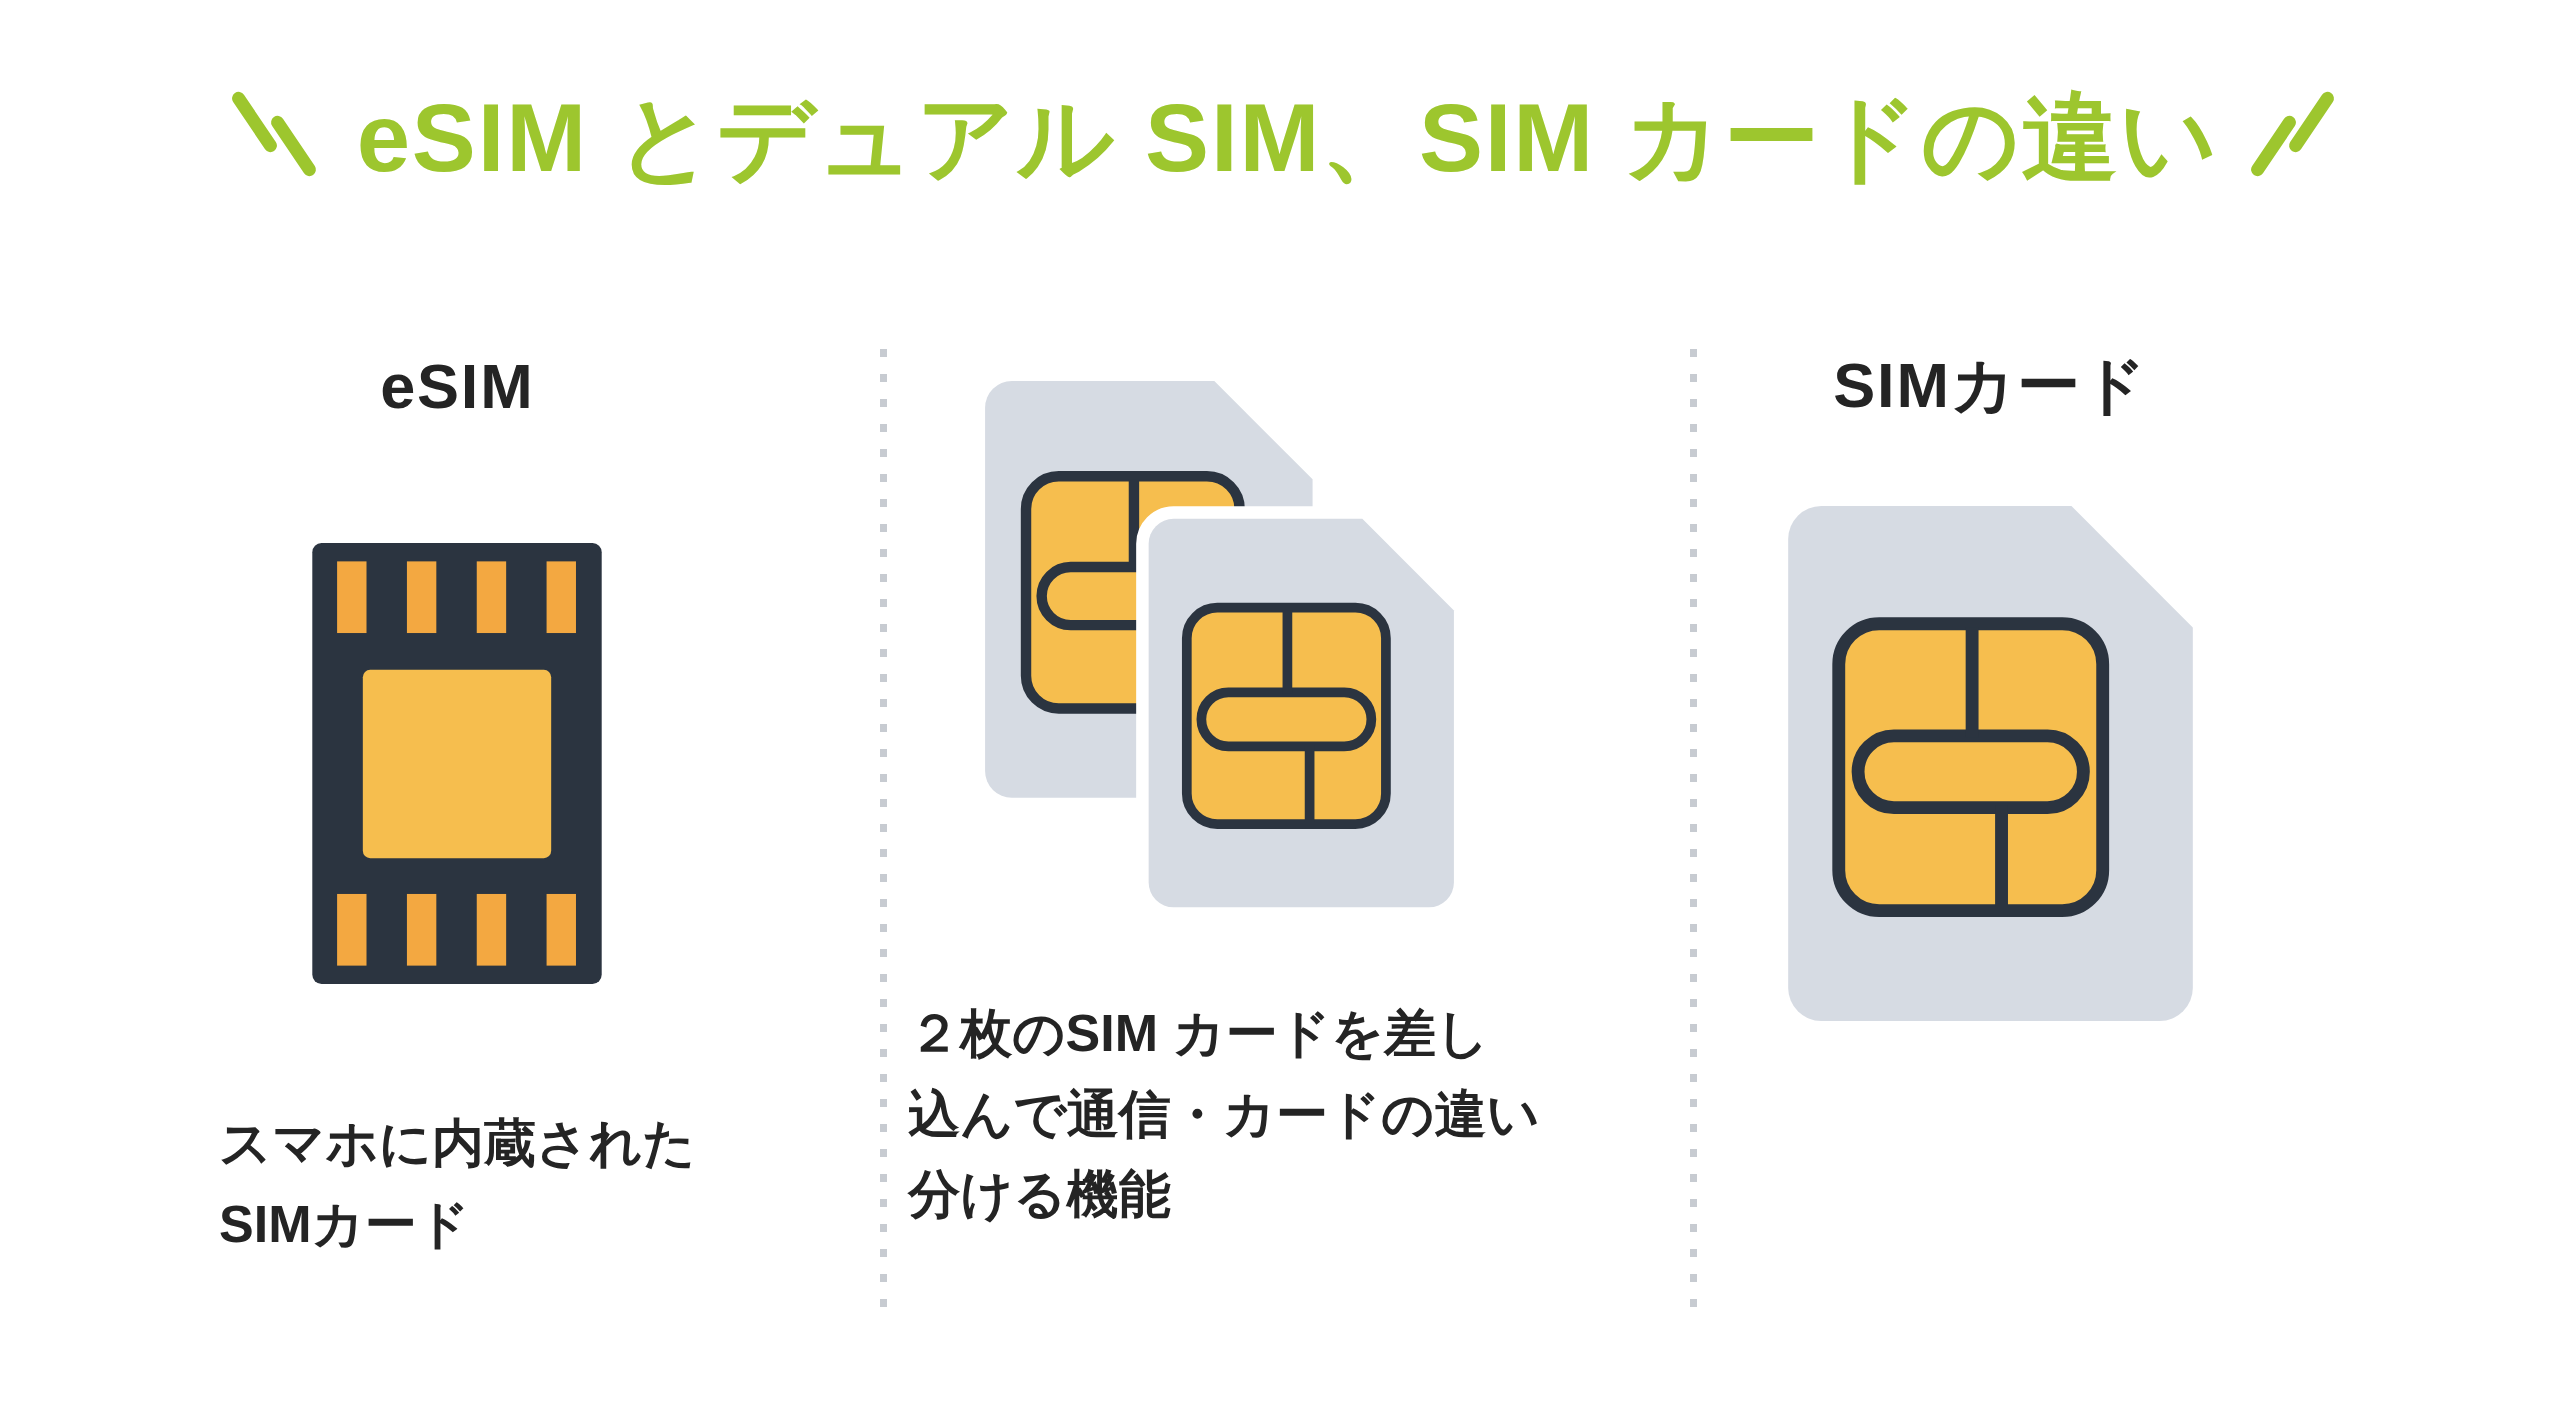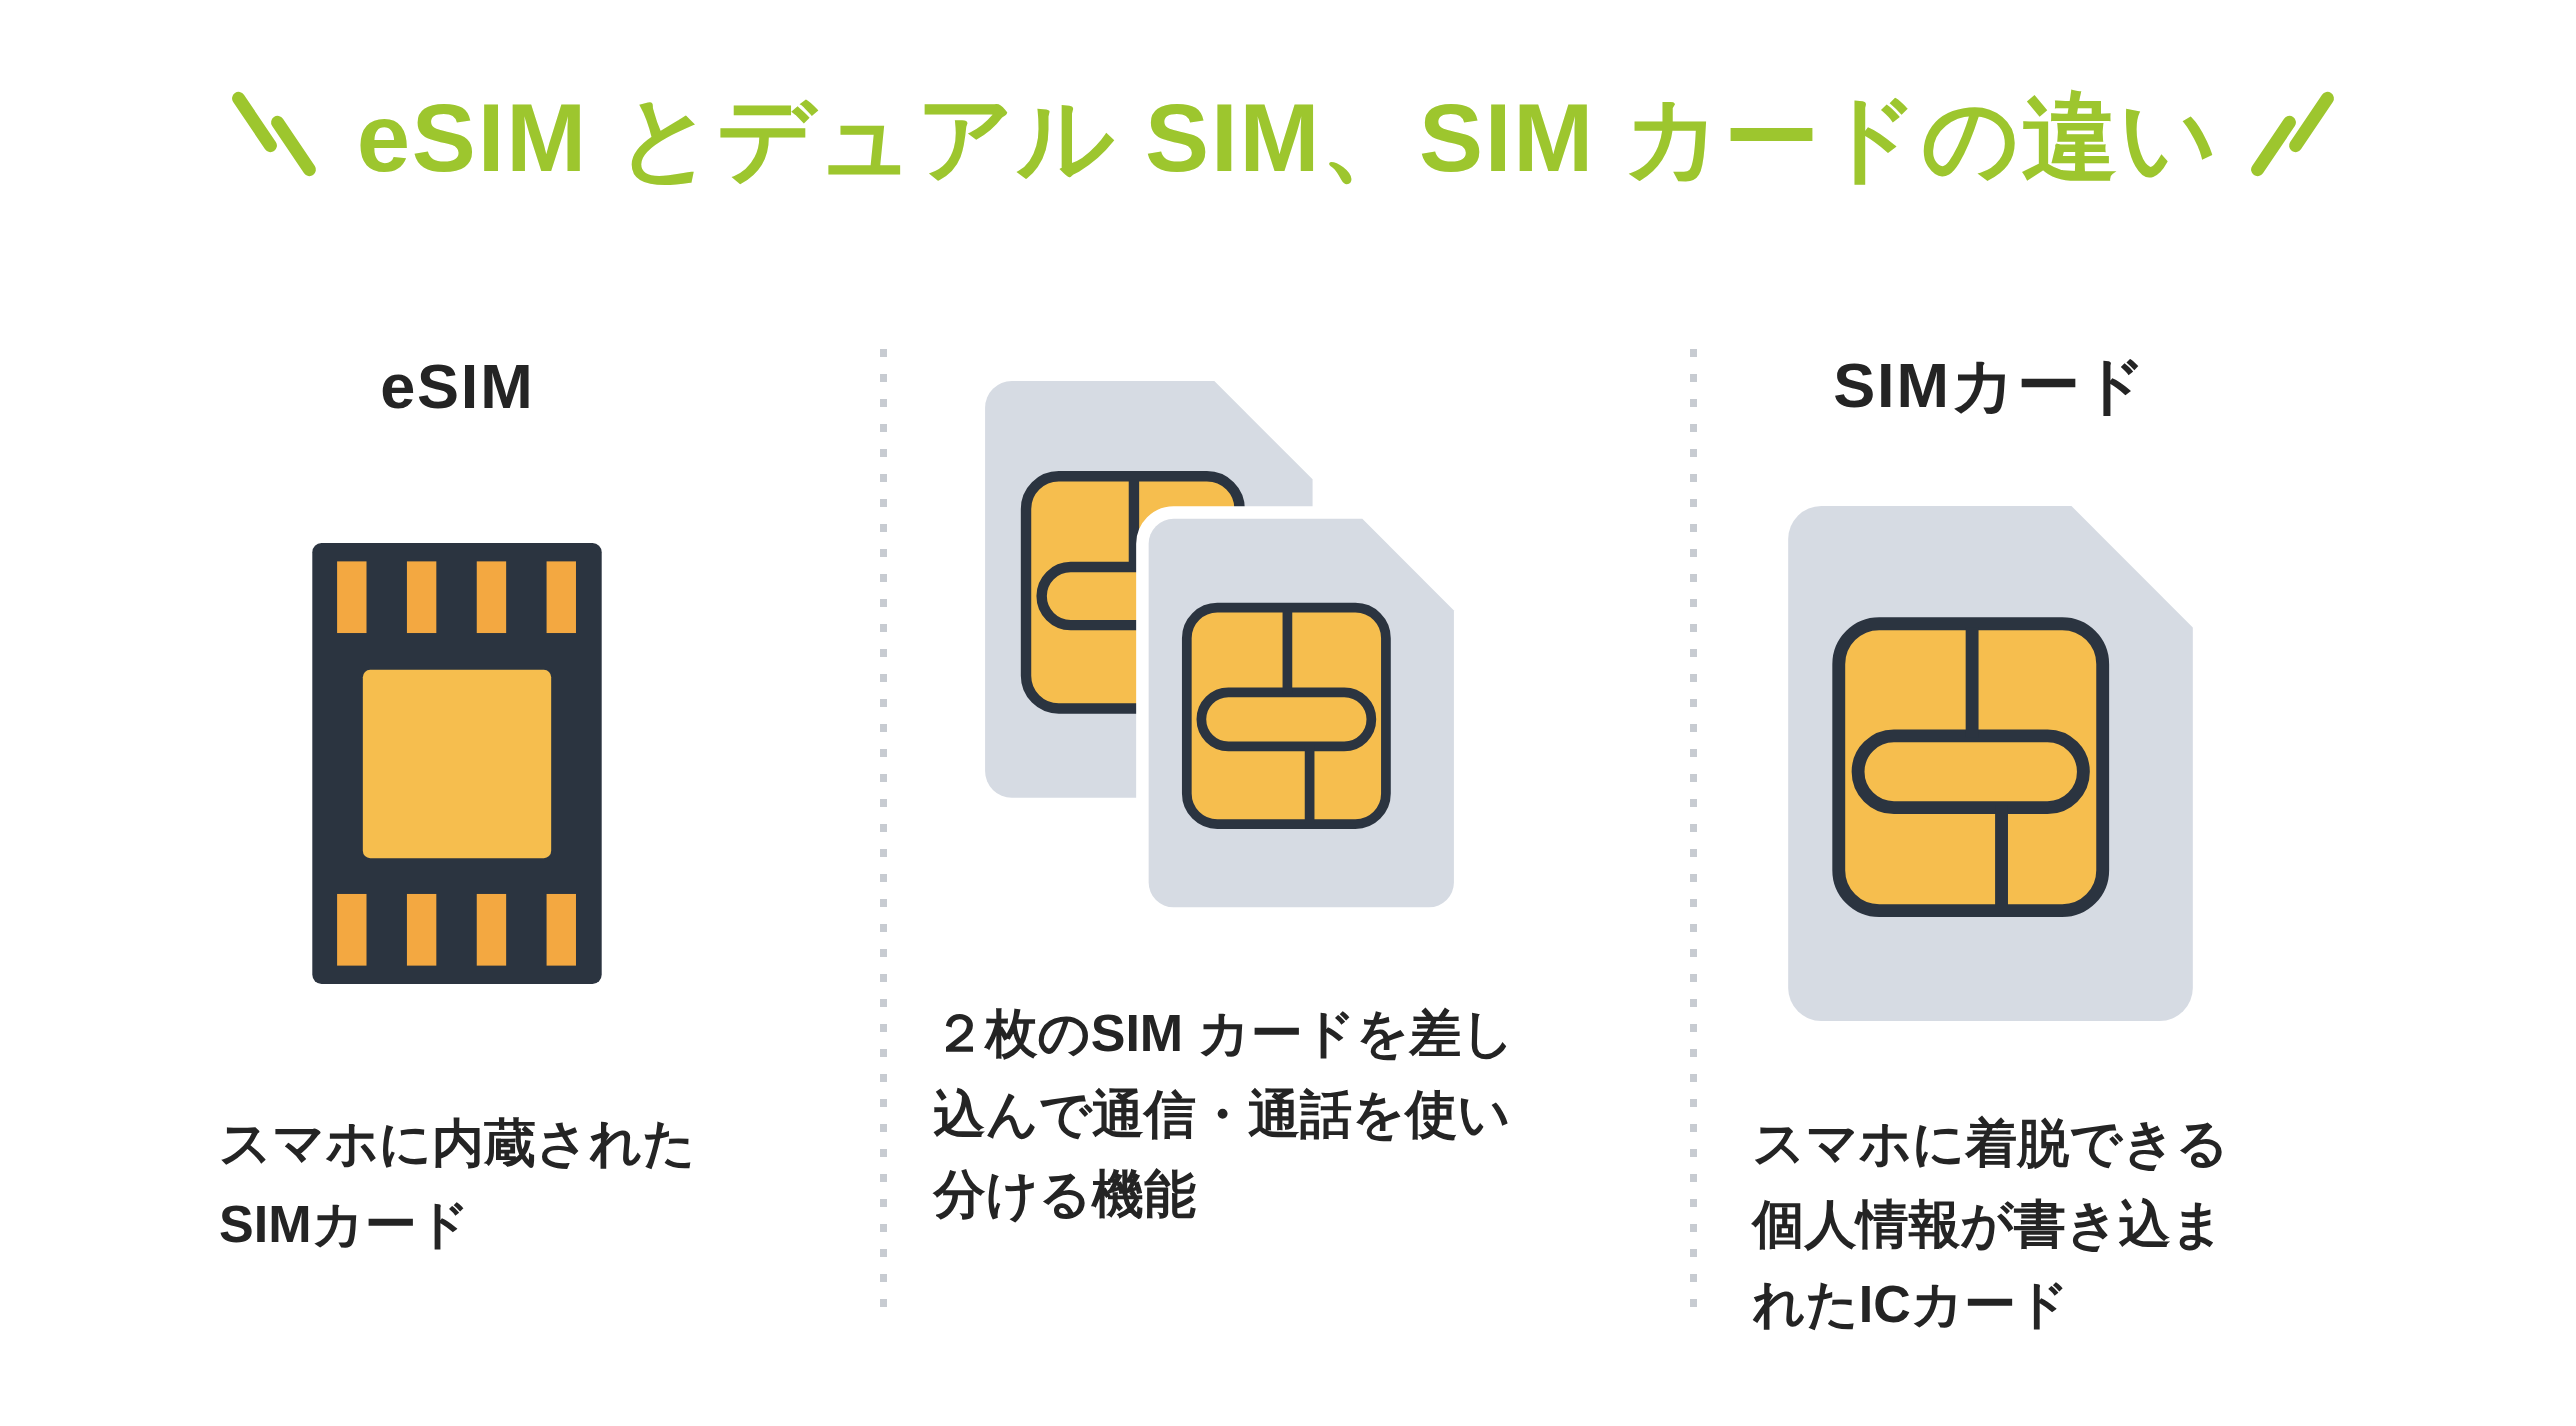--- a/index.html
+++ b/index.html
@@ -135,38 +135,35 @@
             </g>
           </defs>
           <use href="#simcard-g" transform="scale(0.81)"></use>
           <g transform="translate(178,150) scale(0.755)">
             <path d="M36 0 H308 L440 132 V524 A36 36 0 0 1 404 560 H36 A36 36 0 0 1 0 524 V36 A36 36 0 0 1 36 0 Z" style="fill:none;stroke:#ffffff;stroke-width:36"></path>
             <use href="#simcard-g"></use>
           </g>
         </svg>
       </div>
       <p class="column-desc">２枚のSIM カードを差し
-込んで通信・通話を使い
+込んで通信・カードの違い
 分ける機能</p>
     </section>
 
     <section class="column column-simcard">
       <h2 class="column-header">SIMカード</h2>
       <div class="icon-area">
         <svg width="405" height="515" viewBox="0 0 440 560">
           <path d="M36 0 H308 L440 132 V524 A36 36 0 0 1 404 560 H36 A36 36 0 0 1 0 524 V36 A36 36 0 0 1 36 0 Z" style="fill:var(--card-gray)"></path>
           <rect x="55" y="128" width="287" height="312" rx="44" style="fill:var(--chip-yellow);stroke:var(--chip-dark);stroke-width:14"></rect>
           <rect x="76" y="250" width="245" height="78" rx="39" style="fill:none;stroke:var(--chip-dark);stroke-width:14"></rect>
           <line x1="200" y1="132" x2="200" y2="252" style="stroke:var(--chip-dark);stroke-width:14"></line>
           <line x1="232" y1="326" x2="232" y2="436" style="stroke:var(--chip-dark);stroke-width:14"></line>
         </svg>
       </div>
-      <p class="column-desc">スマホに着脱できる
-個人情報が書き込ま
-れたICカード</p>
     </section>
 
   </div>
 
   <div class="divider divider-1"></div>
   <div class="divider divider-2"></div>
 
 </div>
 
 

